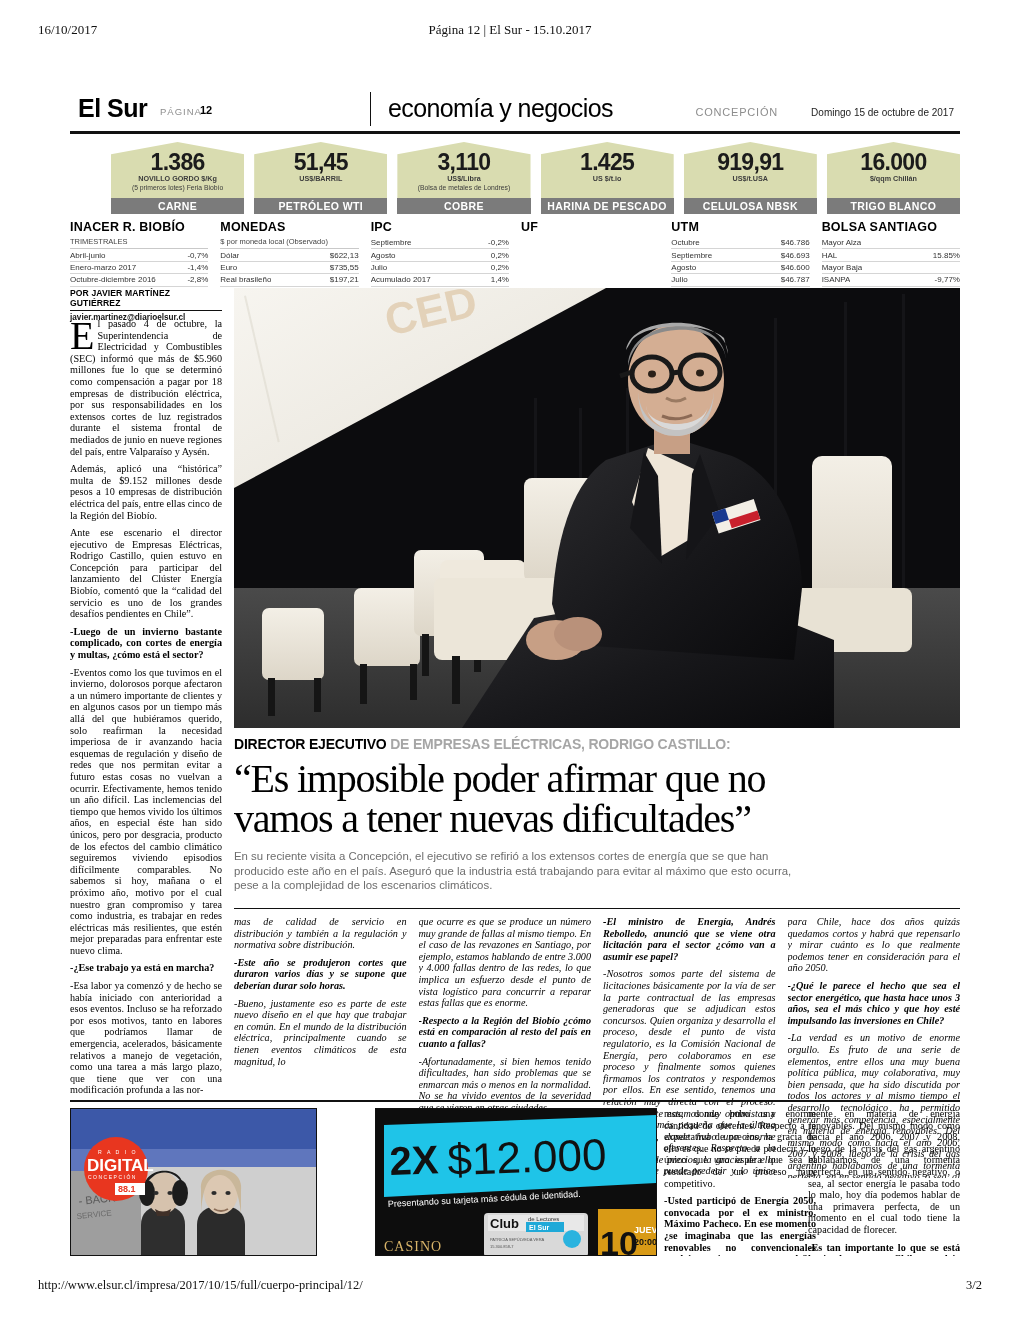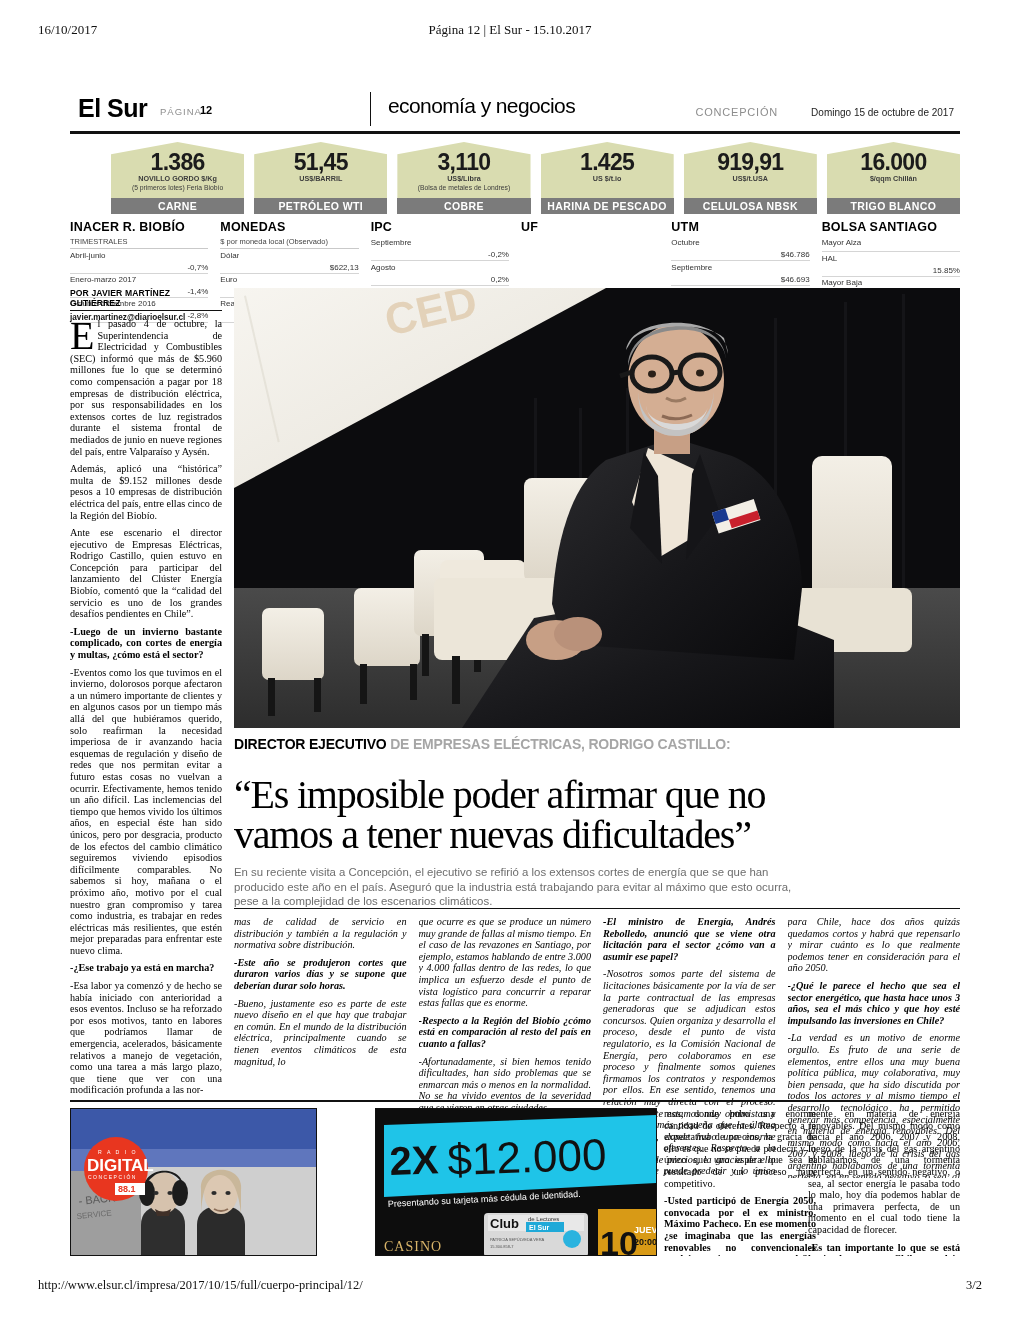--- a/index.html
+++ b/index.html
@@ -39,21 +39,21 @@
     font-family:"Liberation Sans", sans-serif; font-size:9.5px;
     letter-spacing:1px; color:#8d8d8d;
   }
   .mh-pagenum {
     position:absolute; left:130px; top:14px;
     font-family:"Liberation Sans", sans-serif; font-size:11px; font-weight:bold;
   }
   .mh-divider { position:absolute; left:300px; top:2px; width:1px; height:34px; background:#111; }
   .mh-section {
     position:absolute; left:318px; top:4px;
-    font-family:"Liberation Sans", sans-serif; font-size:21px;
+    font-family:"Liberation Sans", sans-serif; font-size:25px;
     letter-spacing:-0.6px;
   }
   .mh-city {
     position:absolute; right:182px; top:16px;
     font-family:"Liberation Sans", sans-serif; font-size:11px;
     letter-spacing:0.8px; color:#8d8d8d;
   }
   .mh-date {
     position:absolute; right:6px; top:17px;
     font-family:"Liberation Sans", sans-serif; font-size:10px; color:#222;
@@ -102,21 +102,21 @@
   .tbl-sub {
     font-family:"Liberation Sans", sans-serif; font-size:7.5px; color:#444;
     border-bottom:0.6px solid #c9c9c9; padding-bottom:1.5px; margin-bottom:1px;
   }
   .tbl-row {
     display:flex; justify-content:space-between;
     font-family:"Liberation Sans", sans-serif; font-size:8px; color:#333;
     border-bottom:0.6px solid #d5d5d5; padding:1.2px 0;
   }
   .tbl-row .k { white-space:nowrap; overflow:hidden; }
-  .tbl-row .v { white-space:nowrap;margin-top:12px; }
+  .tbl-row .v { white-space:nowrap; }
 
   
   .main { position:absolute; left:0; top:198px; width:890px; height:890px; }
 
   
   .byline { position:absolute; left:0; top:0; width:152px; }
   .byline-name {
     font-family:"Liberation Sans", sans-serif; font-weight:bold;
     font-size:8.6px; letter-spacing:0.1px; border-bottom:1.6px solid #111;
     padding-bottom:2px;
@@ -148,21 +148,21 @@
 
   
   .hl { position:absolute; left:164px; top:448px; width:726px; }
   .kicker {
     font-family:"Liberation Sans", sans-serif; font-weight:bold;
     font-size:14px; letter-spacing:-0.2px;
   }
   .kicker .gray { color:#a6a6a6; font-weight:bold; }
   .headline {
     font-family:"Liberation Serif", serif; font-size:40px; line-height:40px;
-    letter-spacing:-1.2px; margin-top:23px;
+    letter-spacing:-1.2px; margin-top:7px;
   }
   .standfirst {
     font-family:"Liberation Sans", sans-serif; font-size:11.4px;
     line-height:14.5px; color:#6d6d6d; width:575px; margin-top:10px;
   }
 
   
   .cols {
     position:absolute; left:164px; top:628px; width:726px; height:262px;
     display:flex; gap:12px;font-style:italic;

